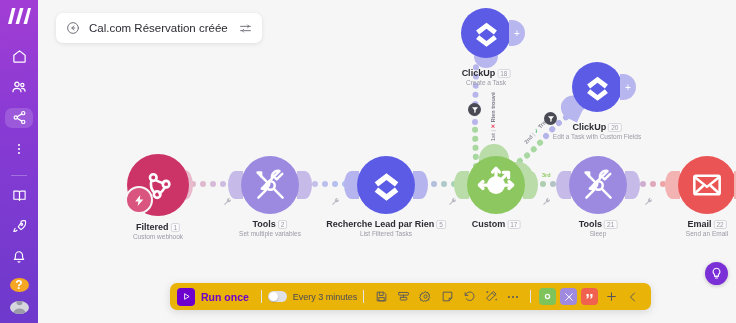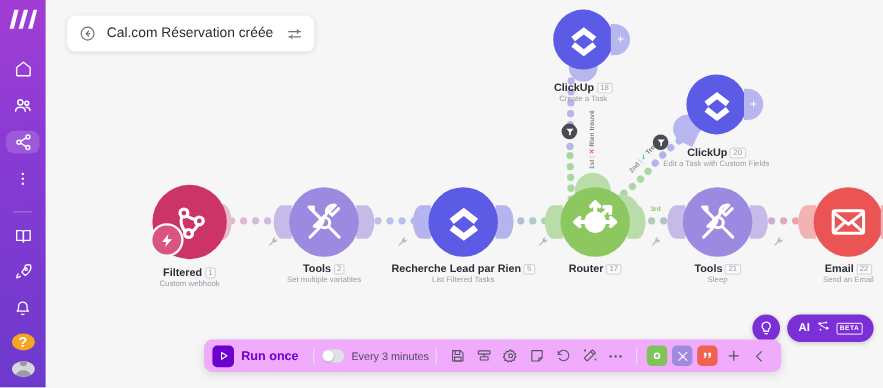--- a/index.html
+++ b/index.html
@@ -101,21 +101,21 @@
 
   
   .plusbud{
     position:absolute; display:flex;align-items:center;justify-content:center;
     color:#fff; font-size:10px; z-index:9; cursor:pointer;
   }
 
   
   #toolbar{
     position:absolute; left:132px; bottom:13px;
-    height:27px; background:#f0abfc; border-radius:7px;
+    height:27px; background:#eab308; border-radius:7px;
     display:flex; align-items:center; padding:0 7px;
     box-shadow:0 2px 8px rgba(0,0,0,.13);
     z-index:35;
   }
   #runonce{
     display:flex; align-items:center; cursor:pointer; padding-right:6px;
   }
   #runonce .playbox{
     width:18px;height:18px;border-radius:4px;background:#6d00cc;
     display:flex;align-items:center;justify-content:center;margin-right:6px;
@@ -450,21 +450,21 @@
         <path d="M14.9 9.1 17.6 6.4"></path>
           <path d="M15.4 6.2h2.4v2.4"></path>
         <path d="M9.1 12 H4.4"></path>
           <path d="M6 10.4 4.3 12 6 13.6"></path>
         <path d="M14.9 12 H19.6"></path>
           <path d="M18 10.4 19.7 12 18 13.6"></path>
       </svg>
     </div>
     <div class="nlabel" style="top:63px;">
       <div class="ln1">
-        <span>Router</span><span class="num">17</span>
+        <span>Custom</span><span class="num">17</span>
       </div>
       <div class="ln2"></div>
     </div>
   </div>
 
   <div class="node" style="left:531px; top:156px; width:58px; height:58px;">
     <div class="halfL" style="left:-13px; width:15px; height:28px; margin-top:-14px; background:#c6bbe8;"></div>
     <div class="halfR" style="left:56px; width:15px; height:28px; margin-top:-14px; background:#c6bbe8;"></div>
     <div class="bubble" style="width:58px;height:58px;background:#9b8ae0;">
       <svg width="33" height="33" viewBox="0 0 24 24" fill="none" stroke="#fff" stroke-width="1.8" stroke-linecap="round" stroke-linejoin="round">
@@ -538,34 +538,20 @@
   </div>
 
   <div id="ai-group">
     <div id="bulb-btn">
       <svg width="13" height="13" viewBox="0 0 24 24" fill="none" stroke="#fff" stroke-width="1.9" stroke-linecap="round" stroke-linejoin="round">
         <path d="M9 17h6"></path>
           <path d="M10 20.5h4"></path>
         <path d="M12 2.5a6.2 6.2 0 0 0-3.6 11.3V17h7.2v-3.2A6.2 6.2 0 0 0 12 2.5Z"></path>
       </svg>
     </div>
-    <div id="ai-pill">
-      <span class="ai-t">AI</span>
-      <span>
-        <svg width="12" height="12" viewBox="0 0 24 24" fill="#fff">
-          <circle cx="6" cy="7" r="2.1"></circle>
-            <circle cx="17" cy="5.5" r="1.6"></circle>
-          <circle cx="18.5" cy="15" r="2.3"></circle>
-            <circle cx="7.5" cy="17.5" r="1.5"></circle>
-          <path d="M7.3 8.6 16.4 14.2 15.6 15.6 6.5 10Z"></path>
-          <path d="M7.6 6.2 15.8 4.6 16.1 6.2 7.9 7.8Z"></path>
-        </svg>
-      </span>
-      <span class="beta">BETA</span>
-    </div>
   </div>
 
   <div id="toolbar">
 
     <div id="runonce">
       <span class="playbox">
         <svg width="9" height="9" viewBox="0 0 24 24" fill="none" stroke="#fff" stroke-width="2.4" stroke-linejoin="round">
             <path d="M7 4.5 19 12 7 19.5Z"></path>
           </svg>
       </span>

